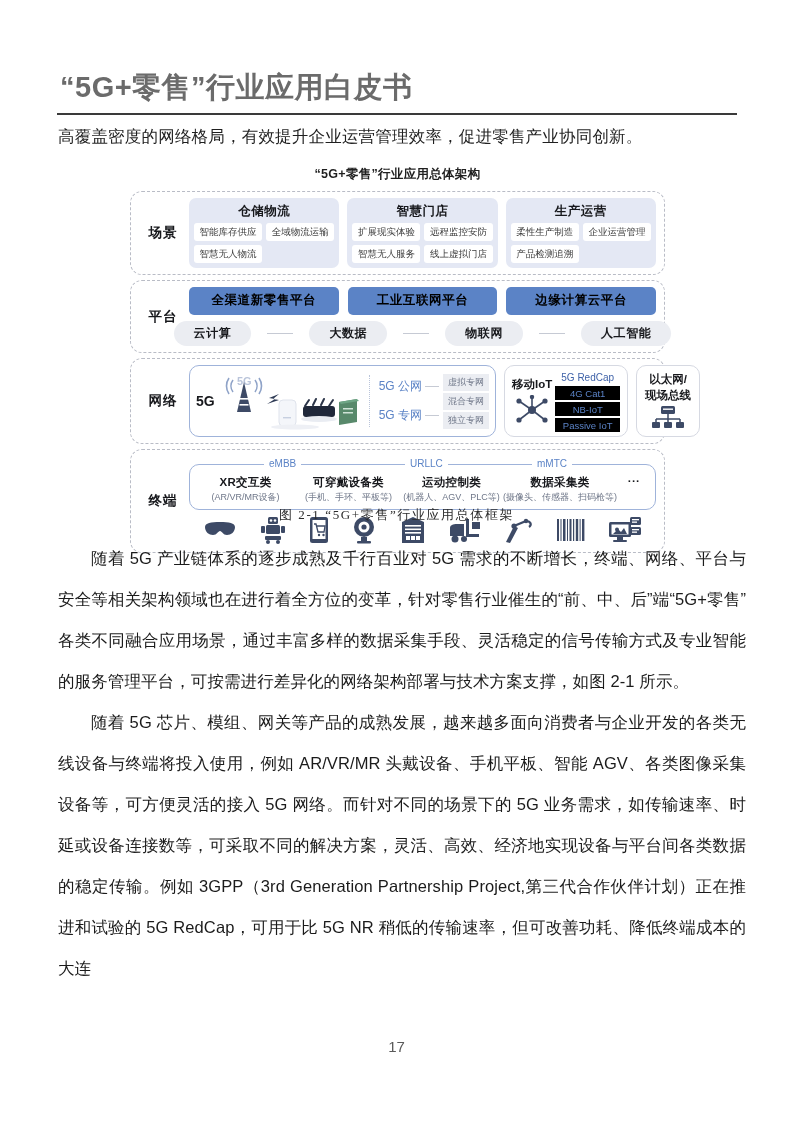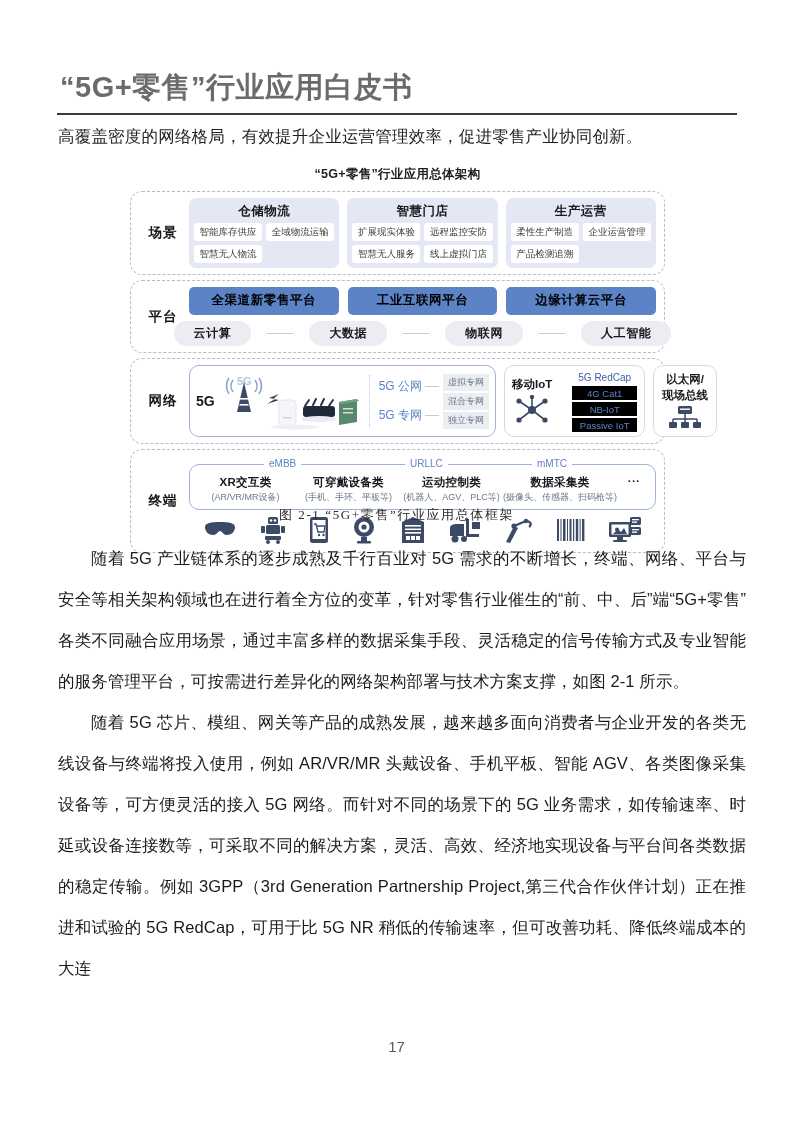--- a/index.html
+++ b/index.html
@@ -234,21 +234,21 @@
     white-space: nowrap;
     font-family: "Liberation Serif", "DejaVu Serif", serif;
   }
   .net-iot {
     flex: 0 0 auto;
     border: 1px solid #d6d9e2;
     border-radius: 10px;
     display: flex;
     align-items: center;
     padding: 4px 7px;
-    gap: 20px;
+    gap: 3px;
     background: #fff;
   }
   .iot-left {
     display: flex;
     flex-direction: column;
     align-items: center;
     gap: 3px;
   }
   .iot-title {
     font-size: 11.5px;

